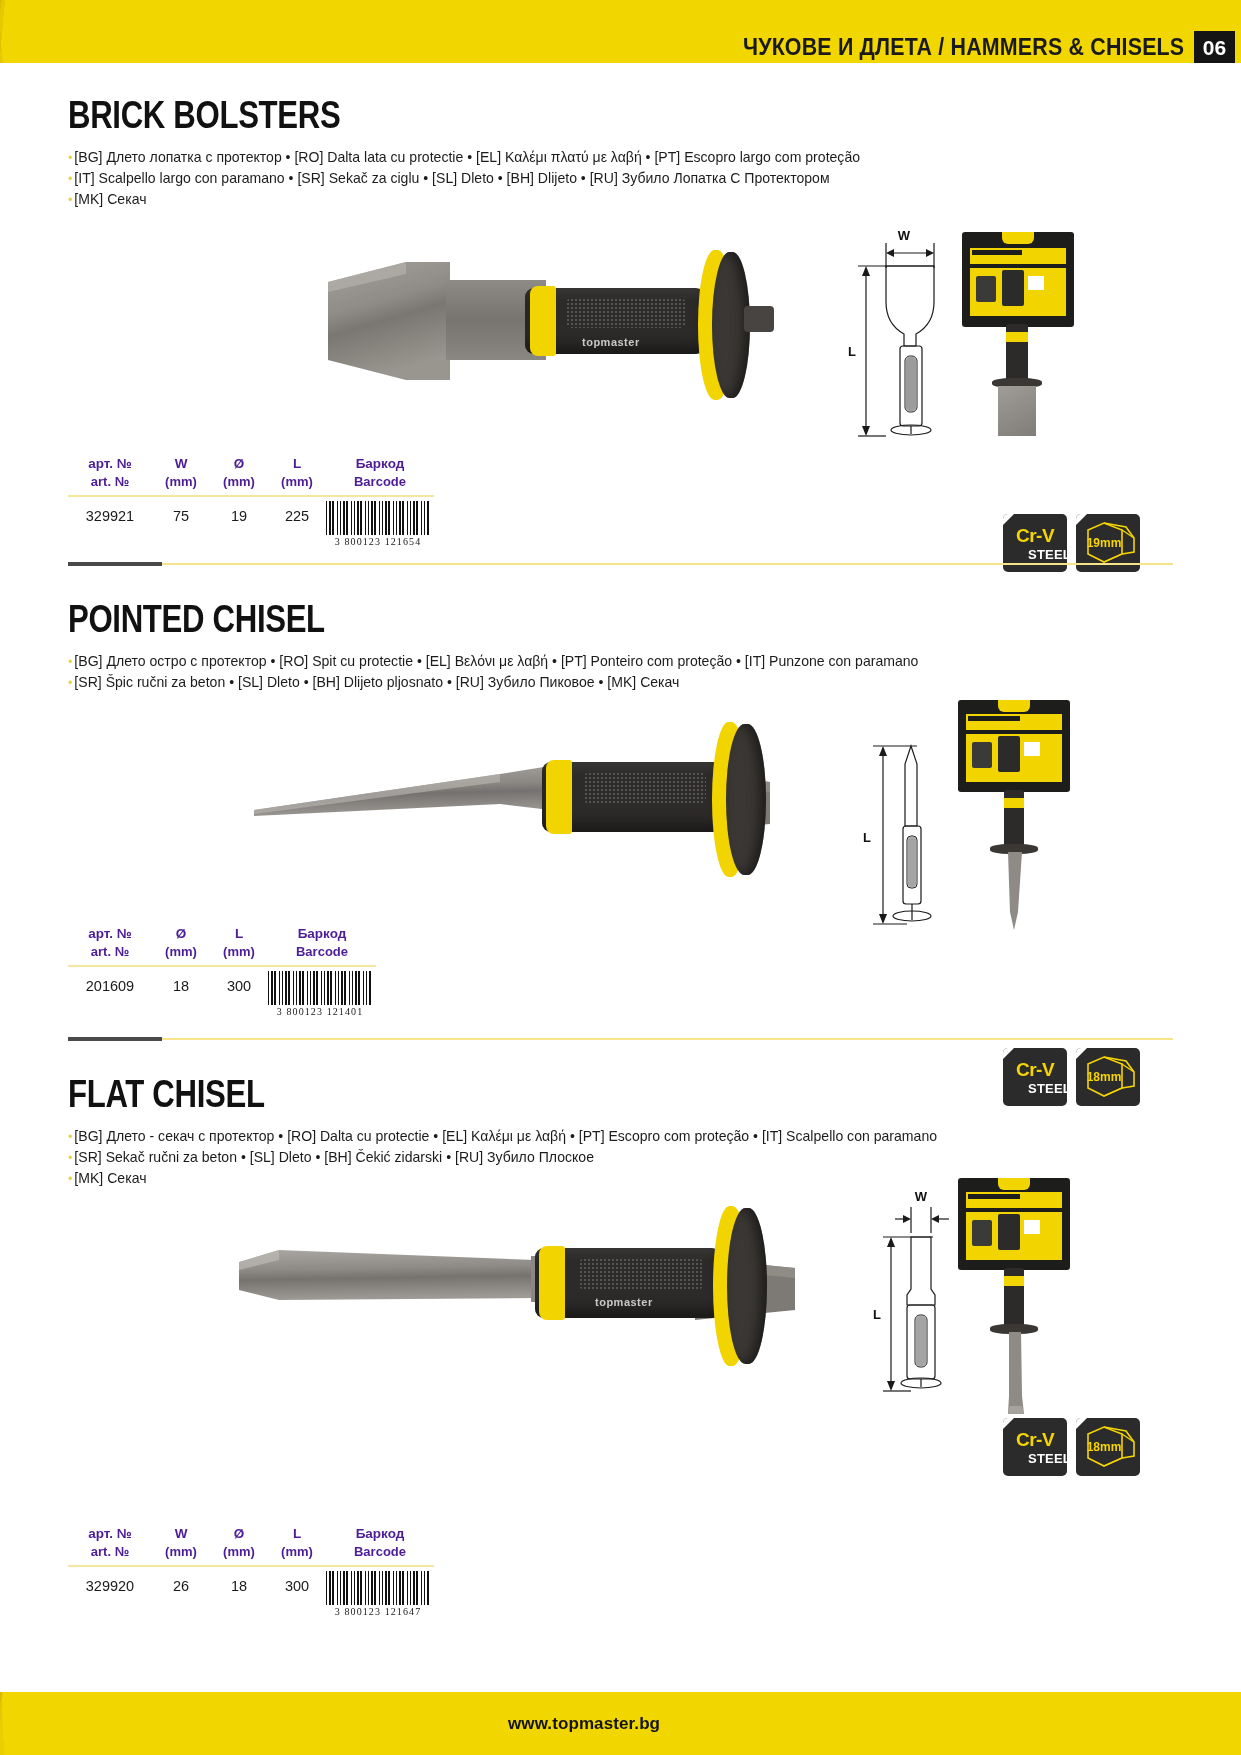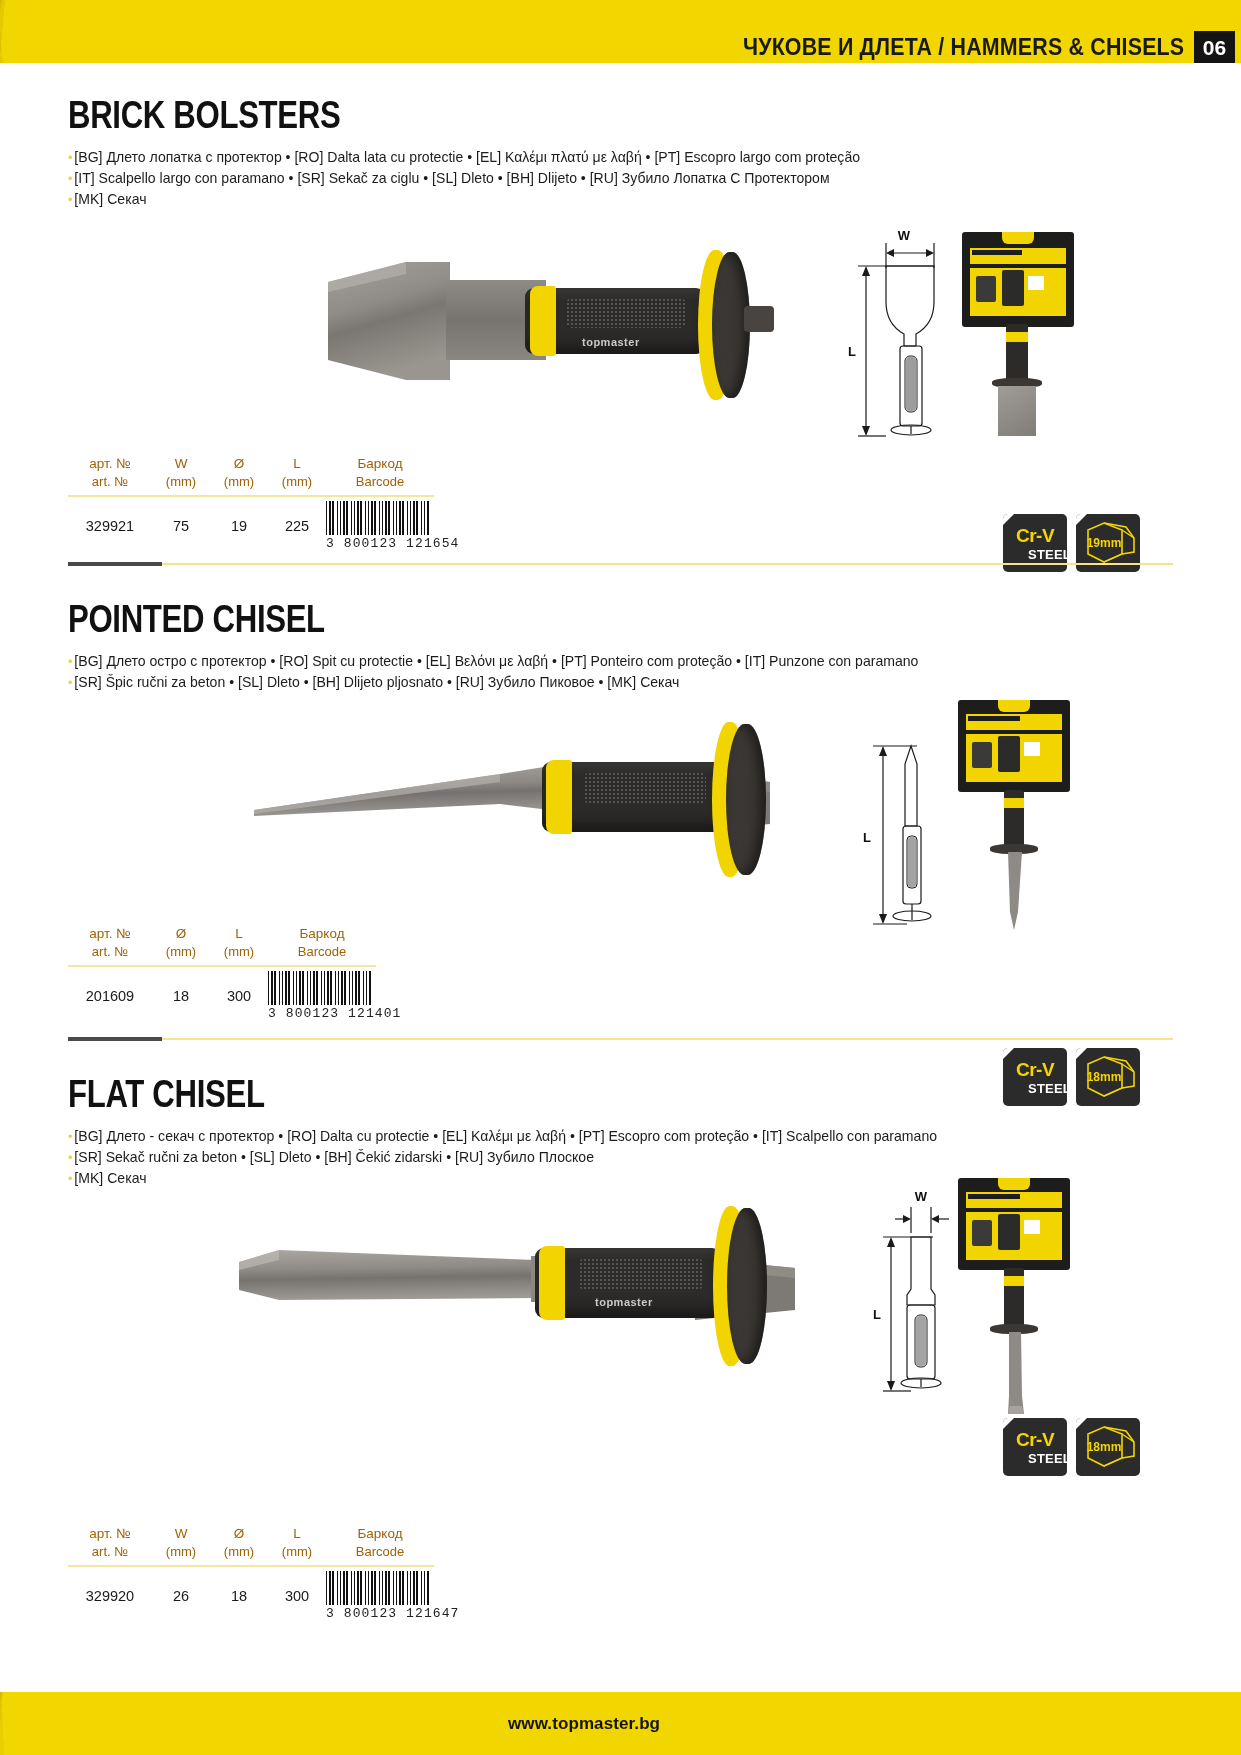--- a/index.html
+++ b/index.html
@@ -79,45 +79,45 @@
   .desc-line {
     font-size: 14.5px; color: #1c1c1c; line-height: 21px;
     white-space: nowrap;
     transform: scaleX(.97); transform-origin: left center;
   }
   .desc-line .lead-bullet { color: #e8d24a; font-size: 13px; padding-right: 2px; }
 
   
   .spec-table { border-collapse: collapse; }
   .spec-table th {
-    font-size: 13.5px; font-weight: normal; color: #a16207;
+    font-size: 13.5px; font-weight: bold; color: #4c1d95;
     text-align: center; padding: 0 0 1px 0; line-height: 17px;
     vertical-align: bottom;
   }
   .spec-table .th-sub { font-size: 13px; }
   .spec-table thead tr.rule-row th { border-bottom: 2.5px solid #f3e7a0; height: 5px; padding: 0; }
   .spec-table td {
     font-size: 14.5px; color: #1a1a1a; text-align: center;
-    padding-top: 21px; vertical-align: top;
+    padding-top: 11px; vertical-align: top;
   }
   .col-art { width: 84px; }
   .col-num { width: 58px; }
   .col-bar { width: 108px; }
 
   
   .barcode { position: relative; width: 104px; }
   .barcode .bars {
     height: 34px; width: 104px;
     background-image: repeating-linear-gradient(to right,
       #111 0 1px, #fff 1px 3px, #111 3px 5px, #fff 5px 6px,
       #111 6px 8px, #fff 8px 11px, #111 11px 12px, #fff 12px 14px);
   }
   .barcode .digits {
-    font-family: Liberation Mono, monospace;
-    font-size: 13px; color: #222; letter-spacing: 1.1px;
+    font-family: Liberation Serif, serif;
+    font-size: 10px; color: #222; letter-spacing: 1.1px;
     margin-top: 1px; text-align: center; white-space: nowrap;
   }
 
   
   .badges { position: absolute; display: flex; gap: 9px; }
   .badge {
     width: 64px; height: 58px; background: #2b2b2b;
     border-radius: 5px;
     position: relative; overflow: hidden;
   }

